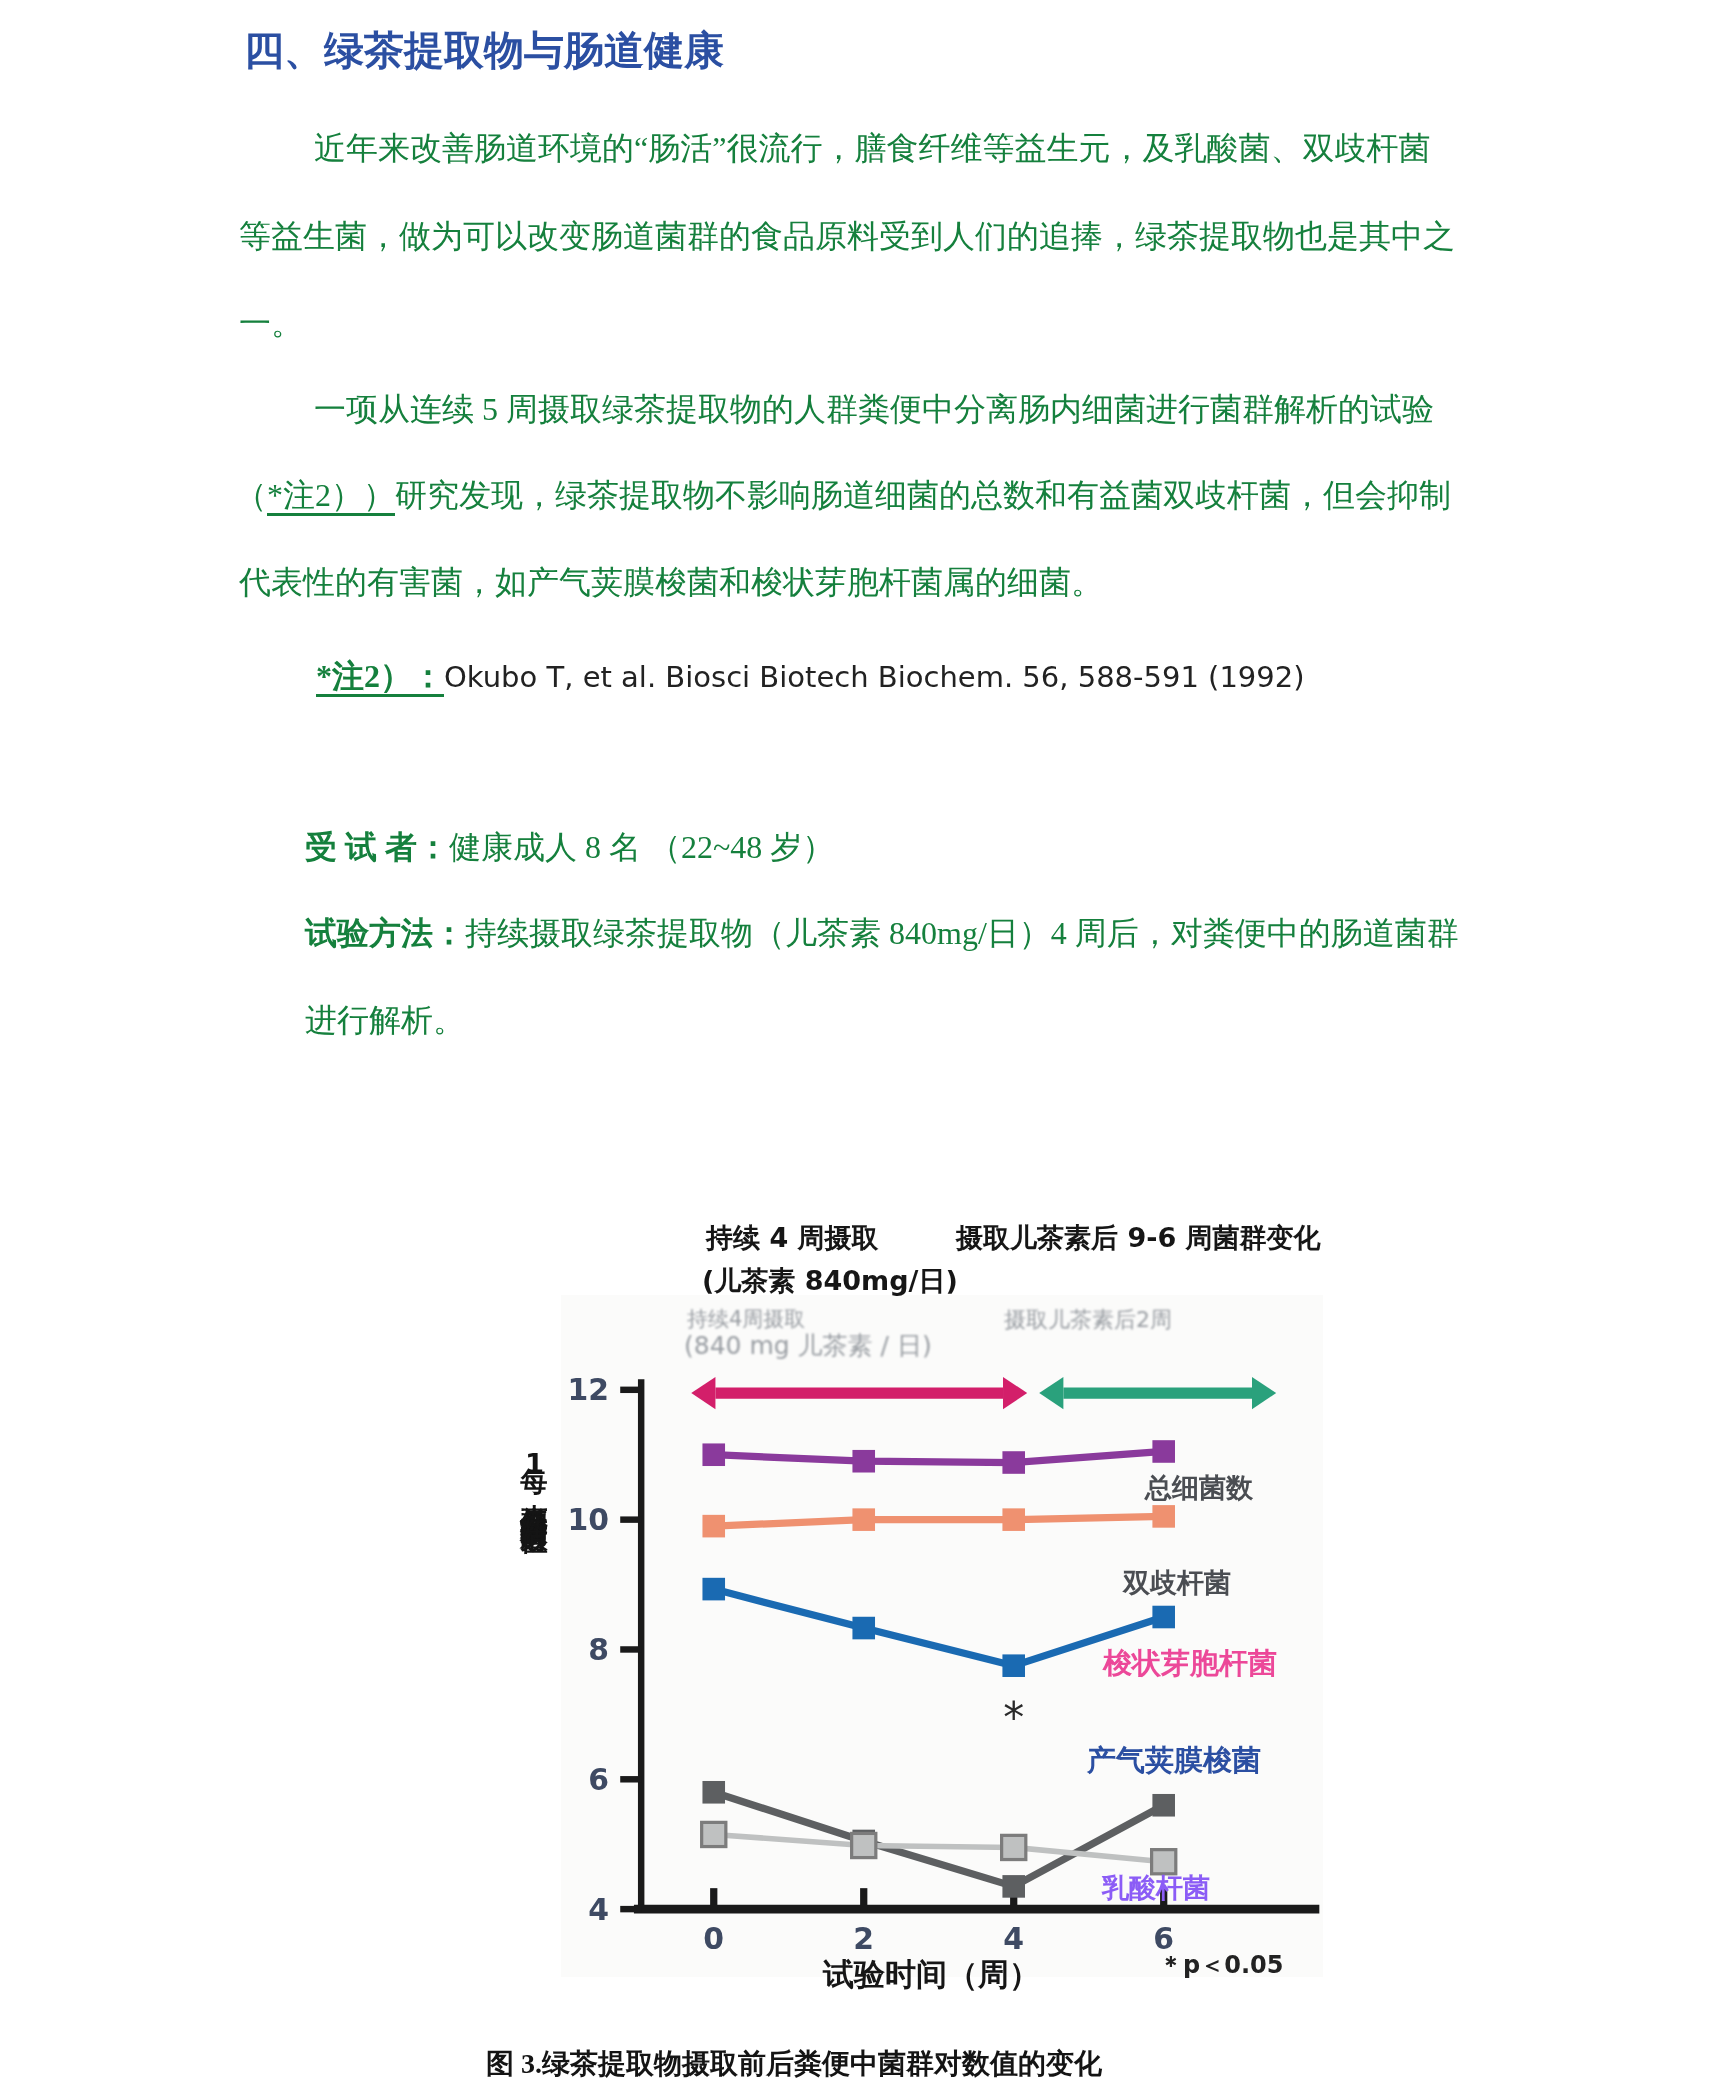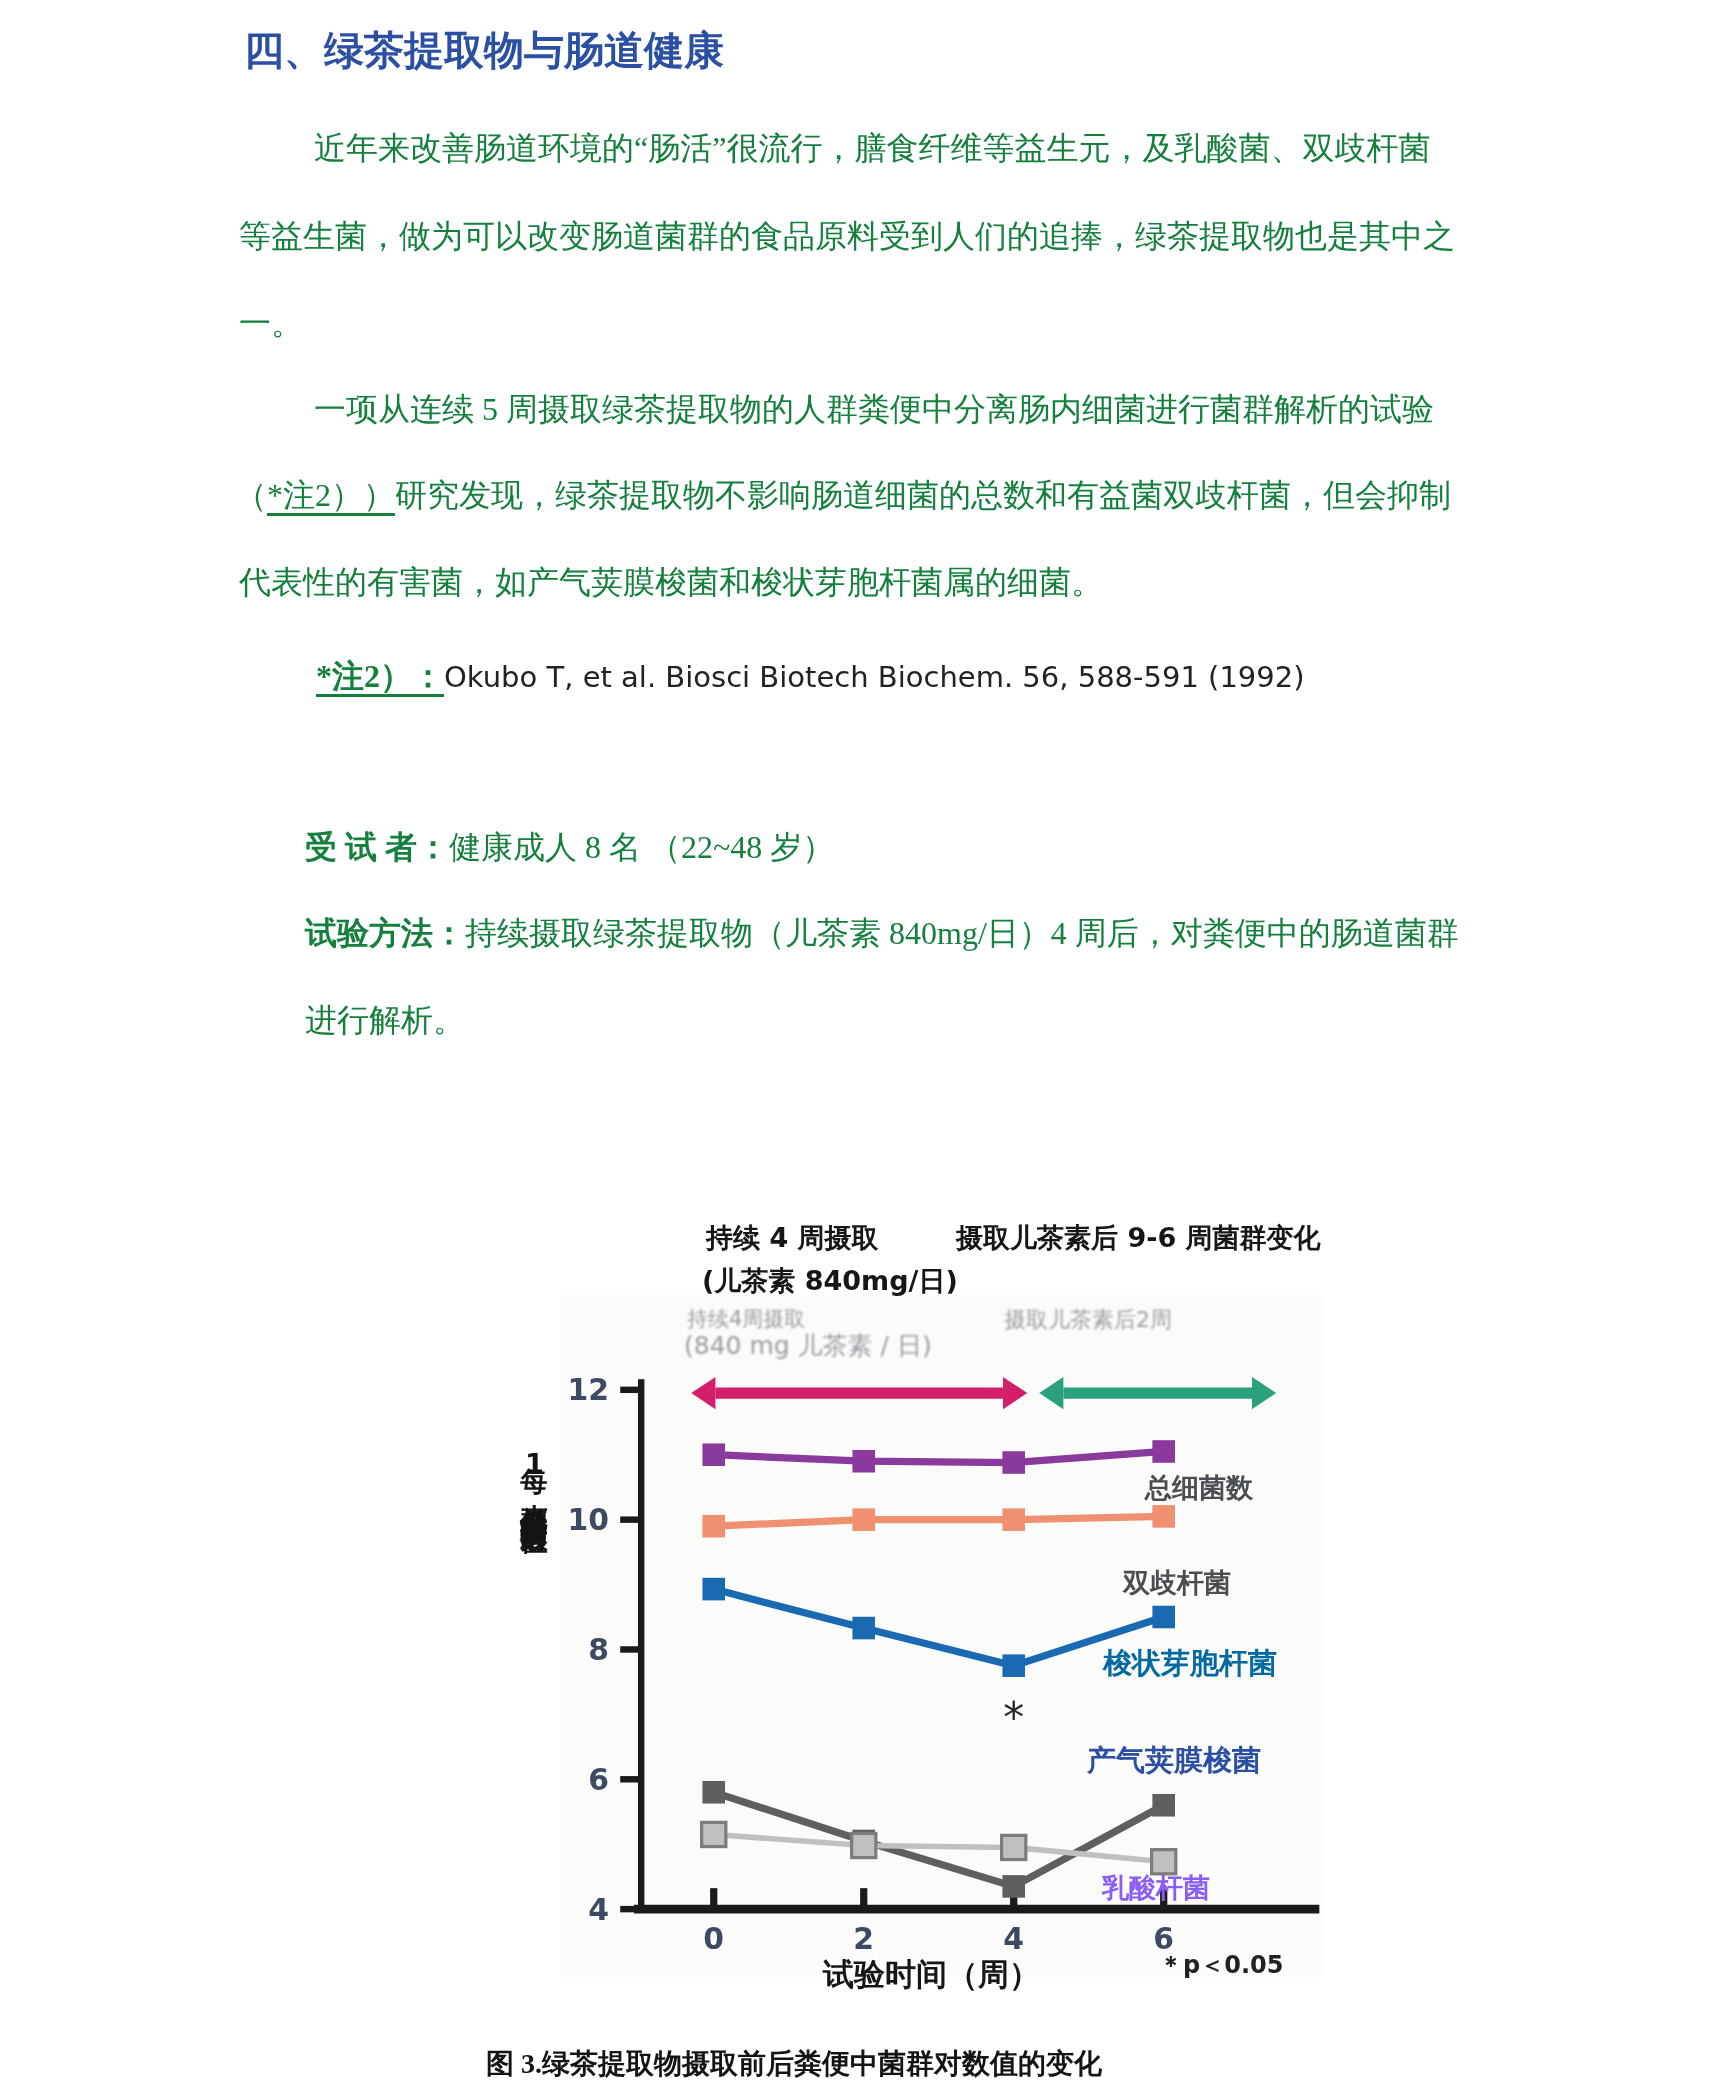--- a/index.html
+++ b/index.html
@@ -125,21 +125,21 @@
           <rect x="250" y="759.425" width="30" height="30" fill="#bfc1c1" stroke="#7c7c7c" stroke-width="4"></rect>
           <rect x="436" y="773.11" width="30" height="30" fill="#bfc1c1" stroke="#7c7c7c" stroke-width="4"></rect>
           <rect x="622" y="775.525" width="30" height="30" fill="#bfc1c1" stroke="#7c7c7c" stroke-width="4"></rect>
           <rect x="808" y="793.235" width="30" height="30" fill="#bfc1c1" stroke="#7c7c7c" stroke-width="4"></rect>
         </g>
         <text x="637" y="647.125" text-anchor="middle" font-size="52" fill="#2a2a2a">*</text>
       </svg>
 
     <div class="abs series-label" style="left: 621px; top: 260px; color: rgb(74, 77, 82); margin-left: 24px;">总细菌数</div>
     <div class="abs series-label" style="left: 623px; top: 355px; color: rgb(74, 77, 82);">双歧杆菌</div>
-    <div class="abs series-label" style="left: 603px; top: 434px; font-size: 29px; color: #0369a1;">梭状芽胞杆菌</div>
+    <div class="abs series-label" style="left: 603px; top: 434px; font-size: 29px; color: #ec4899;">梭状芽胞杆菌</div>
     <div class="abs series-label" style="left: 587px; top: 531px; font-size: 29px; color: rgb(43, 79, 162);">产气荚膜梭菌</div>
     <div class="abs series-label" style="left: 602px; top: 660px; color: #8b5cf6;">乳酸杆菌</div>
 
     <div id="x-axis-title" class="abs" style="left:323px;top:732px;margin-top:12px;">试验时间（周）</div>
     <div id="sig-note" class="abs" style="left:659px;top:739px;">＊p＜0.05</div>
   </div>
 
   <div id="caption" class="abs" style="left:486px;top:2045px;">图 3.绿茶提取物摄取前后粪便中菌群对数值的变化</div>
 </div>
 

